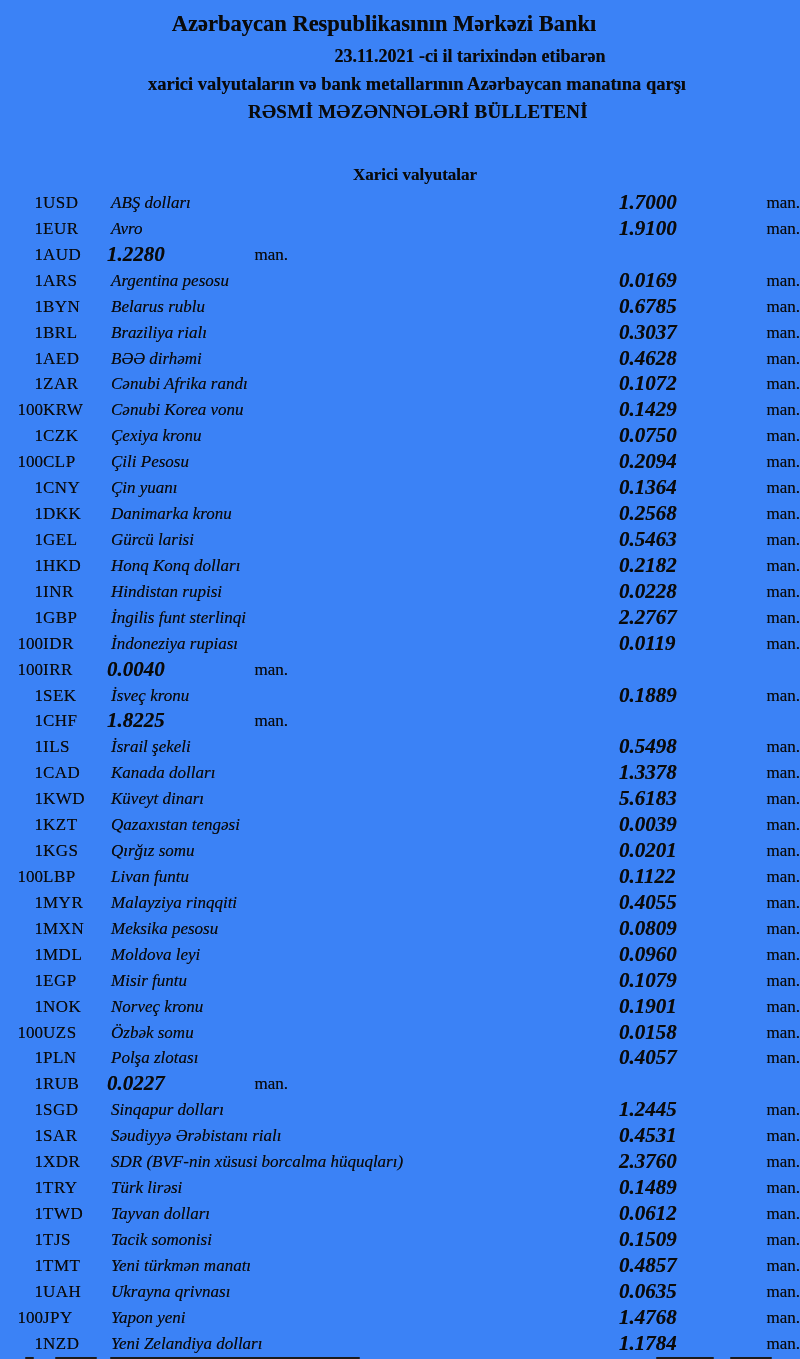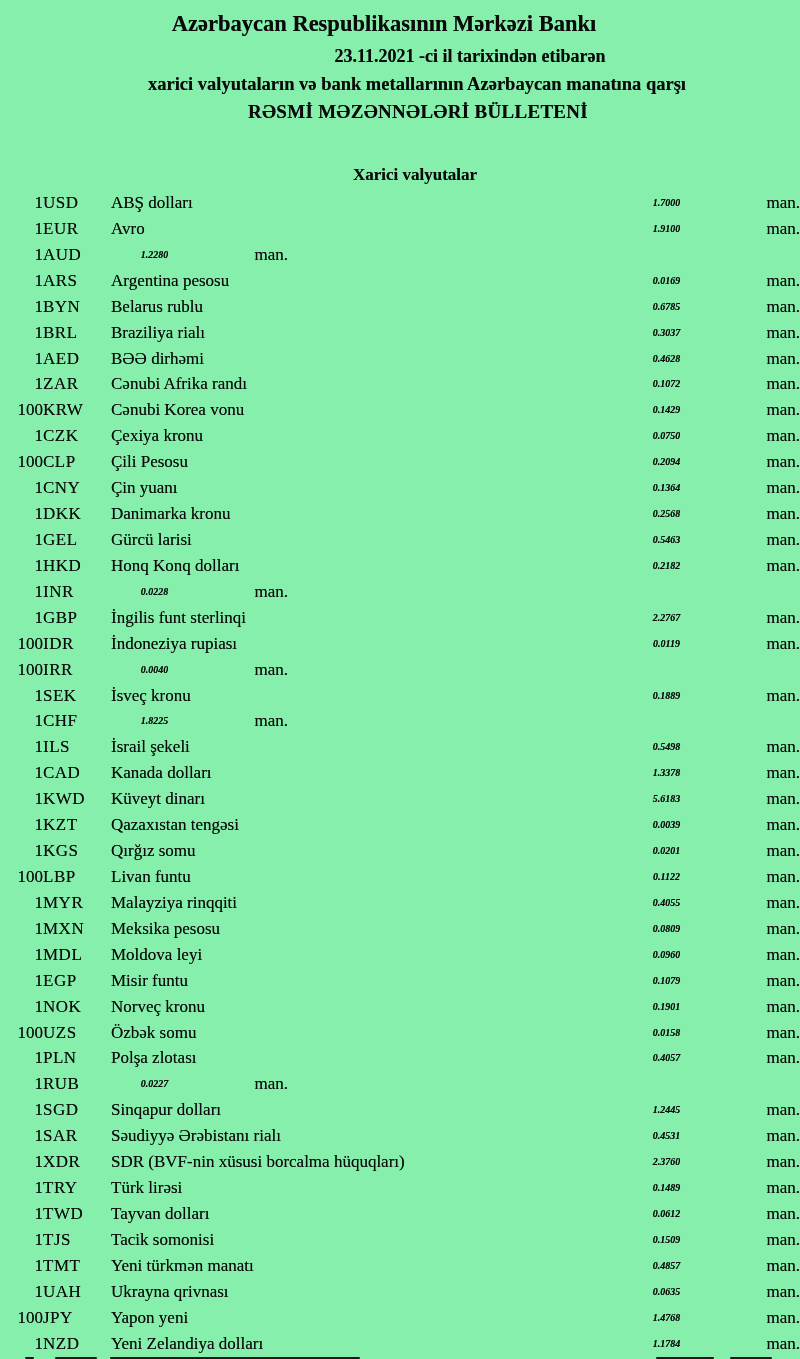--- a/index.html
+++ b/index.html
@@ -7,21 +7,21 @@
     width: 800px;
     background: #ffffff;
     font-family: "Liberation Serif", serif;
     color: #0a0a0a;
   }
   .page {
     position: relative;
     width: 800px;
     height: 1359px;
     overflow: hidden;
-    background: #86efac;
+    background: #3b82f6;
     text-shadow: 0 0 0.4px rgba(0,0,0,0.55);
   }
   
   .header { padding-top: 10px; }
   .hline { text-align: center; font-weight: bold; position: relative; white-space: nowrap; }
   .h1 { font-size: 22.5px; line-height: 28px; left: -16px; }
   .h2 { font-size: 18px;   line-height: 24px; margin-top: 6px; left: 70px; }
   .h3 { font-size: 18.5px; line-height: 25px; margin-top: 4px; left: 17px; }
   .h4 { font-size: 19px;   line-height: 26px; margin-top: 2px; left: 18px; letter-spacing: 0.3px; }
   .section-title {
@@ -37,27 +37,27 @@
   .rates { margin-top: 3px; }
   .row {
     display: flex;
     align-items: center;
     height: 25.93px;
     font-size: 17px;
     line-height: 25.93px;
   }
   .cell-qty  { width: 43px;  text-align: right; flex: 0 0 auto; }
   .cell-code { width: 64px;  text-align: left; letter-spacing: 0.5px; flex: 0 0 auto; }
-  .cell-name { flex: 1 1 auto; padding-left: 4px; white-space: nowrap; overflow: hidden; }
+  .cell-name { flex: 1 1 auto; padding-left: 4px; white-space: nowrap; overflow: hidden; font-style: italic; }
   .cell-rate {
     width: 95px; flex: 0 0 auto;
-    text-align: center;
+    text-align: left;
     font-weight: bold;
     font-style: italic;
-    font-size: 10px;
+    font-size: 21px;
   }
   .cell-unit {
     width: 86px; flex: 0 0 auto;
     box-sizing: border-box;
     padding-left: 16px;
     text-align: right;
   }
   
   .cutoff { position: absolute; bottom: 0; left: 0; width: 800px; height: 3px; }
   .cutoff span {
@@ -185,20 +185,21 @@
       <div class="row">
       <span class="cell-qty">1</span>
       <span class="cell-code">HKD</span>
       <span class="cell-name">Honq Konq dolları</span>
       <span class="cell-rate">0.2182</span>
       <span class="cell-unit">man.</span>
     </div>
       <div class="row">
       <span class="cell-qty">1</span>
       <span class="cell-code">INR</span>
+      <span class="cell-name">Hindistan rupisi</span>
       <span class="cell-rate">0.0228</span>
       <span class="cell-unit">man.</span>
     </div>
       <div class="row">
       <span class="cell-qty">1</span>
       <span class="cell-code">GBP</span>
       <span class="cell-name">İngilis funt sterlinqi</span>
       <span class="cell-rate">2.2767</span>
       <span class="cell-unit">man.</span>
     </div>

